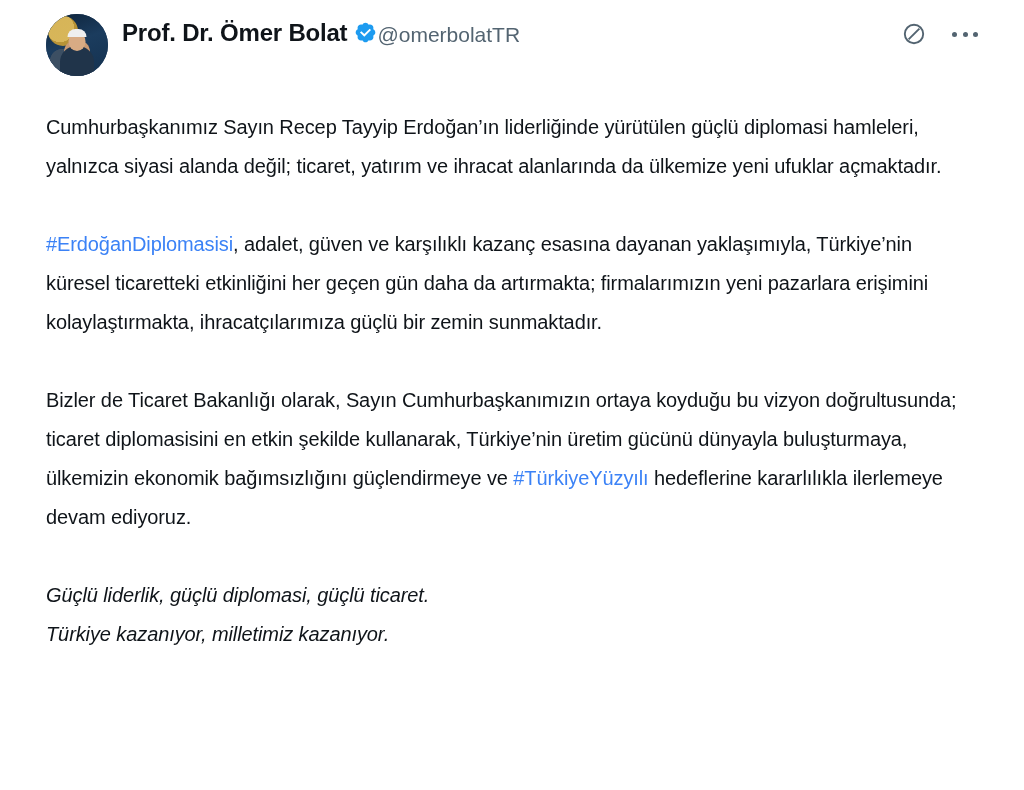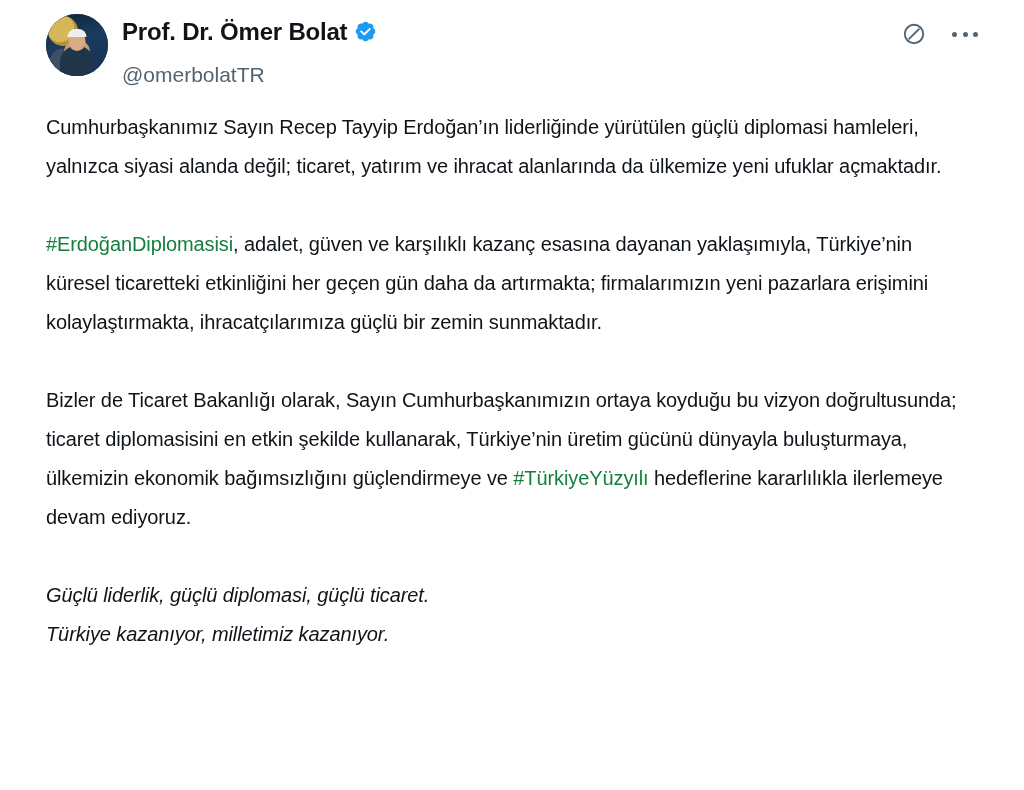--- a/index.html
+++ b/index.html
@@ -84,21 +84,21 @@
     top: 15px;
     transform: translateX(-50%);
     width: 19px;
     height: 8px;
     border-radius: 9px 9px 0 0;
     background: #efefef;
   }
 
   .names {
     display: flex;
-    flex-direction: column;
+    flex-direction: row;
     justify-content: flex-start;
     padding-top: 4px;
   }
   .name-row {
     display: flex;
     align-items: center;
     gap: 7px;
   }
   .display-name {
     font-size: 24px;
@@ -107,21 +107,21 @@
     color: #0f1419;
     letter-spacing: -0.2px;
   }
   .verified {
     display: inline-block;
     width: 23px;
     height: 23px;
     line-height: 0;
   }
   .handle {
-    margin-top: 16px;
+    margin-top: 4px;
     font-size: 21px;
     color: #536471;
     line-height: 1.2;
   }
 
   .header-actions {
     position: absolute;
     right: 0;
     top: 8px;
     display: flex;
@@ -153,21 +153,21 @@
     margin-top: 16px;
     font-size: 20px;
     line-height: 39px;
     color: #0f1419;
     letter-spacing: -0.1px;
     white-space: pre-wrap;
     word-wrap: break-word;
   }
   .para { margin: 0 0 39px 0; }
   .para:last-child { margin-bottom: 0; font-style: italic; }
-  .link { color: #15803d; }
+  .link { color: #3b82f6; }
 </style>
 </head>
 <body>
 
 <div class="tweet">
 
   <div class="header">
 
     <div class="avatar">
       <div class="bg"></div>

